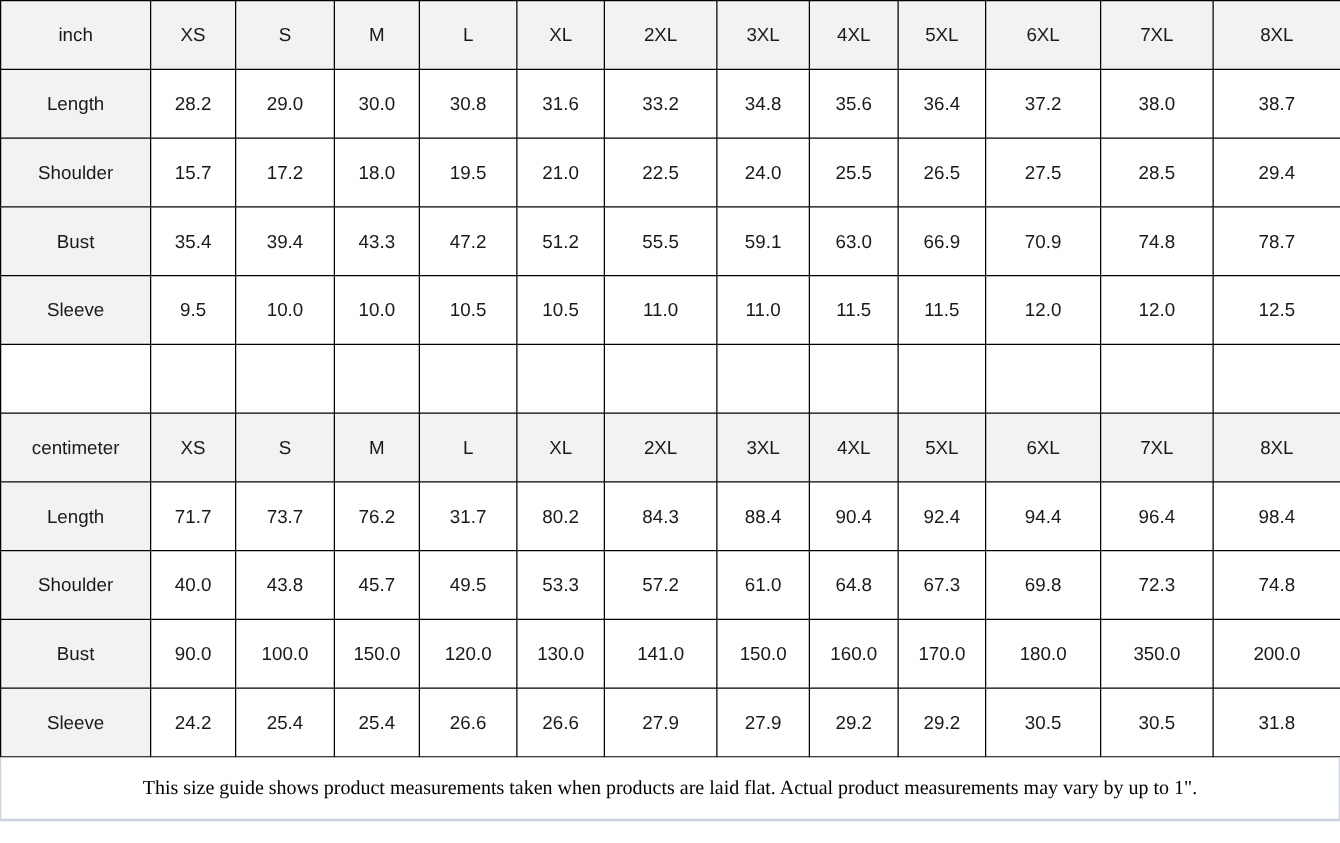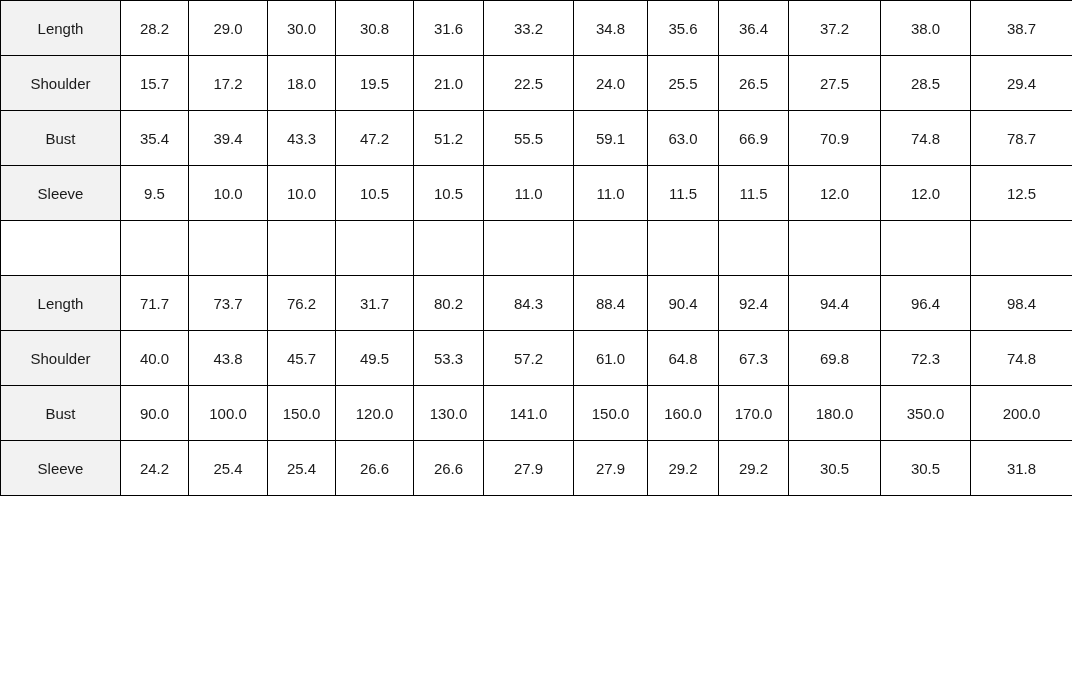--- a/index.html
+++ b/index.html
@@ -89,20 +89,35 @@
       <col style="width:90px">
       <col style="width:74px">
       <col style="width:71px">
       <col style="width:70px">
       <col style="width:92px">
       <col style="width:90px">
       <col style="width:102px">
     </colgroup>
     <tbody>
         <tr>
+          <th class="label-cell header-cell">inch</th>
+          <th class="header-cell">XS</th>
+          <th class="header-cell">S</th>
+          <th class="header-cell">M</th>
+          <th class="header-cell">L</th>
+          <th class="header-cell">XL</th>
+          <th class="header-cell">2XL</th>
+          <th class="header-cell">3XL</th>
+          <th class="header-cell">4XL</th>
+          <th class="header-cell">5XL</th>
+          <th class="header-cell">6XL</th>
+          <th class="header-cell">7XL</th>
+          <th class="header-cell">8XL</th>
+        </tr>
+        <tr>
           <td class="label-cell">Length</td>
           <td class="value-cell">28.2</td>
           <td class="value-cell">29.0</td>
           <td class="value-cell">30.0</td>
           <td class="value-cell">30.8</td>
           <td class="value-cell">31.6</td>
           <td class="value-cell">33.2</td>
           <td class="value-cell">34.8</td>
           <td class="value-cell">35.6</td>
           <td class="value-cell">36.4</td>
@@ -164,20 +179,35 @@
           <td class="spacer-cell"></td>
           <td class="spacer-cell"></td>
           <td class="spacer-cell"></td>
           <td class="spacer-cell"></td>
           <td class="spacer-cell"></td>
           <td class="spacer-cell"></td>
           <td class="spacer-cell"></td>
           <td class="spacer-cell"></td>
         </tr>
         <tr>
+          <th class="label-cell header-cell">centimeter</th>
+          <th class="header-cell">XS</th>
+          <th class="header-cell">S</th>
+          <th class="header-cell">M</th>
+          <th class="header-cell">L</th>
+          <th class="header-cell">XL</th>
+          <th class="header-cell">2XL</th>
+          <th class="header-cell">3XL</th>
+          <th class="header-cell">4XL</th>
+          <th class="header-cell">5XL</th>
+          <th class="header-cell">6XL</th>
+          <th class="header-cell">7XL</th>
+          <th class="header-cell">8XL</th>
+        </tr>
+        <tr>
           <td class="label-cell">Length</td>
           <td class="value-cell">71.7</td>
           <td class="value-cell">73.7</td>
           <td class="value-cell">76.2</td>
           <td class="value-cell">31.7</td>
           <td class="value-cell">80.2</td>
           <td class="value-cell">84.3</td>
           <td class="value-cell">88.4</td>
           <td class="value-cell">90.4</td>
           <td class="value-cell">92.4</td>
@@ -225,13 +255,16 @@
           <td class="value-cell">27.9</td>
           <td class="value-cell">27.9</td>
           <td class="value-cell">29.2</td>
           <td class="value-cell">29.2</td>
           <td class="value-cell">30.5</td>
           <td class="value-cell">30.5</td>
           <td class="value-cell">31.8</td>
         </tr>
       </tbody>
   </table>
+  <div class="footer-note-box">
+    <span>This size guide shows product measurements taken when products are laid flat. Actual product measurements may vary by up to 1".</span>
+  </div>
 </div>
 
 </body></html>

